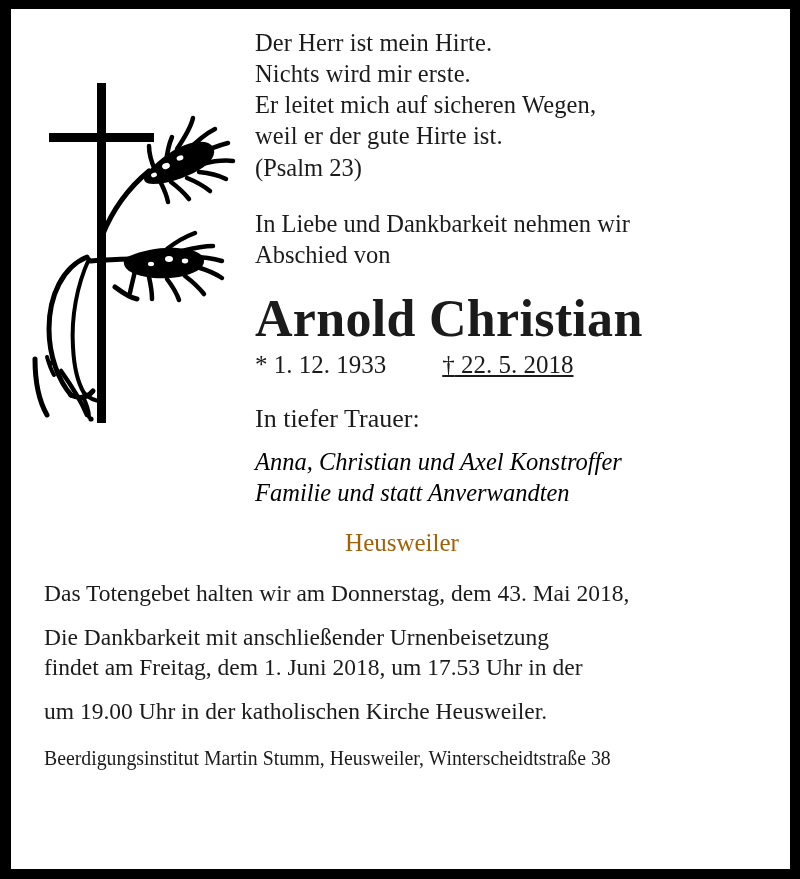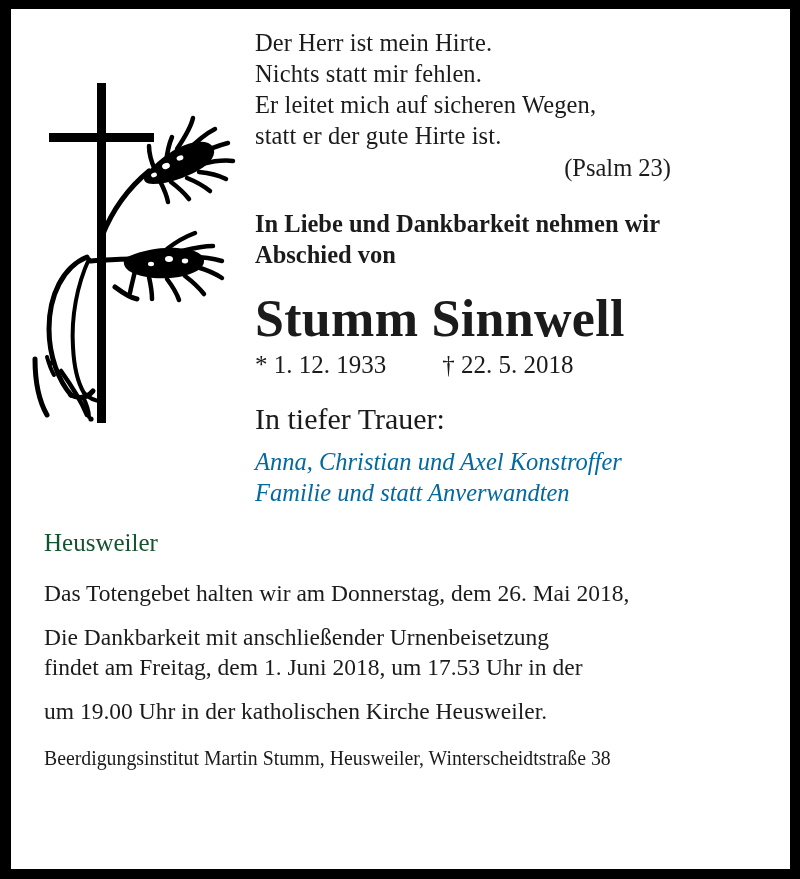--- a/index.html
+++ b/index.html
@@ -44,79 +44,79 @@
     width: 416px;
   }
   .verse {
     font-size: 24.5px;
     line-height: 31px;
     color: #1b1b1b;
     letter-spacing: .1px;
   }
   .verse-line { white-space: nowrap; }
   .verse-source {
-    text-align: right;
+    text-align: left;
     font-size: 24.5px;
     line-height: 31px;
     color: #1b1b1b;
     margin-top: 1px;
   }
   .intro {
     margin-top: 25px;
     font-size: 24.5px;
     line-height: 31px;
     color: #1b1b1b;
-    font-weight: bold;
   }
   .intro-line { white-space: nowrap; }
 
   .deceased-name {
     margin-top: 21px;
     font-size: 52px;
     line-height: 56px;
     font-weight: bold;
     color: #1b1b1b;
     letter-spacing: .3px;
     white-space: nowrap;
   }
   .dates {
     margin-top: 2px;
     font-size: 25px;
     line-height: 32px;
     color: #1b1b1b;
     white-space: nowrap;
   }
-  .dates .death { margin-left: 56px; }
+  .dates .death { margin-left: 56px; text-decoration: underline; }
 
   .mourn-head {
     margin-top: 22px;
-    font-size: 30px;
+    font-size: 26px;
     line-height: 31px;
     color: #1b1b1b;
   }
   .mourn-names {
     margin-top: 12px;
     font-size: 24.5px;
     line-height: 31px;
     font-style: italic;
-    color: #0369a1;
+    color: #000000;
   }
   .mourn-line { white-space: nowrap; }
 
   
   .lower {
     position: absolute;
     left: 33px;
     top: 518px;
     width: 716px;
   }
   .place {
     font-size: 25px;
     line-height: 32px;
-    color: #14532d;
+    color: #a16207;
+    text-align: center;
   }
   .arrangement {
     margin-top: 19px;
     font-size: 23.5px;
     line-height: 30.5px;
     color: #1b1b1b;
   }
   .arrangement + .arrangement { margin-top: 13px; }
   .arr-line { white-space: nowrap; }
 
@@ -202,53 +202,53 @@
         <path d="M56 326 C 60 334, 62 340, 62 346" stroke="#000" stroke-width="4" fill="none" stroke-linecap="round"></path>
         <circle cx="64" cy="348" r="2.6" fill="#000"></circle>
         <circle cx="24" cy="292" r="2.4" fill="#000"></circle>
       </svg>
     </div>
 
     <div class="upper">
 
       <div class="verse">
         <div class="verse-line">Der Herr ist mein Hirte.</div>
-        <div class="verse-line">Nichts statt mir fehlen.</div>
+        <div class="verse-line">Nichts wird mir erste.</div>
         <div class="verse-line">Er leitet mich auf sicheren Wegen,</div>
-        <div class="verse-line">statt er der gute Hirte ist.</div>
+        <div class="verse-line">weil er der gute Hirte ist.</div>
       </div>
       <div class="verse-source">(Psalm 23)</div>
 
       <div class="intro">
         <div class="intro-line">In Liebe und Dankbarkeit nehmen wir</div>
         <div class="intro-line">Abschied von</div>
       </div>
 
-      <div class="deceased-name">Stumm Sinnwell</div>
+      <div class="deceased-name">Arnold Christian</div>
 
       <div class="dates">
         <span class="birth"><span>*</span>
           <span>1. 12. 1933</span></span><span class="death"><span>†</span>
           <span>22. 5. 2018</span></span>
       </div>
 
       <div class="mourn-head">In tiefer Trauer:</div>
       <div class="mourn-names">
         <div class="mourn-line">Anna, Christian und Axel Konstroffer</div>
         <div class="mourn-line">Familie und statt Anverwandten</div>
       </div>
 
     </div>
 
     <div class="lower">
 
       <div class="place">Heusweiler</div>
 
       <div class="arrangement">
-        <div class="arr-line">Das Totengebet halten wir am Donnerstag, dem 26. Mai 2018,</div>
+        <div class="arr-line">Das Totengebet halten wir am Donnerstag, dem 43. Mai 2018,</div>
       </div>
 
       <div class="arrangement">
         <div class="arr-line">Die Dankbarkeit mit anschließender Urnenbeisetzung</div>
         <div class="arr-line">findet am Freitag, dem 1. Juni 2018, um 17.53 Uhr in der</div>
       </div>
 
       <div class="arrangement">
         <div class="arr-line">um 19.00 Uhr in der katholischen Kirche Heusweiler.</div>
       </div>

